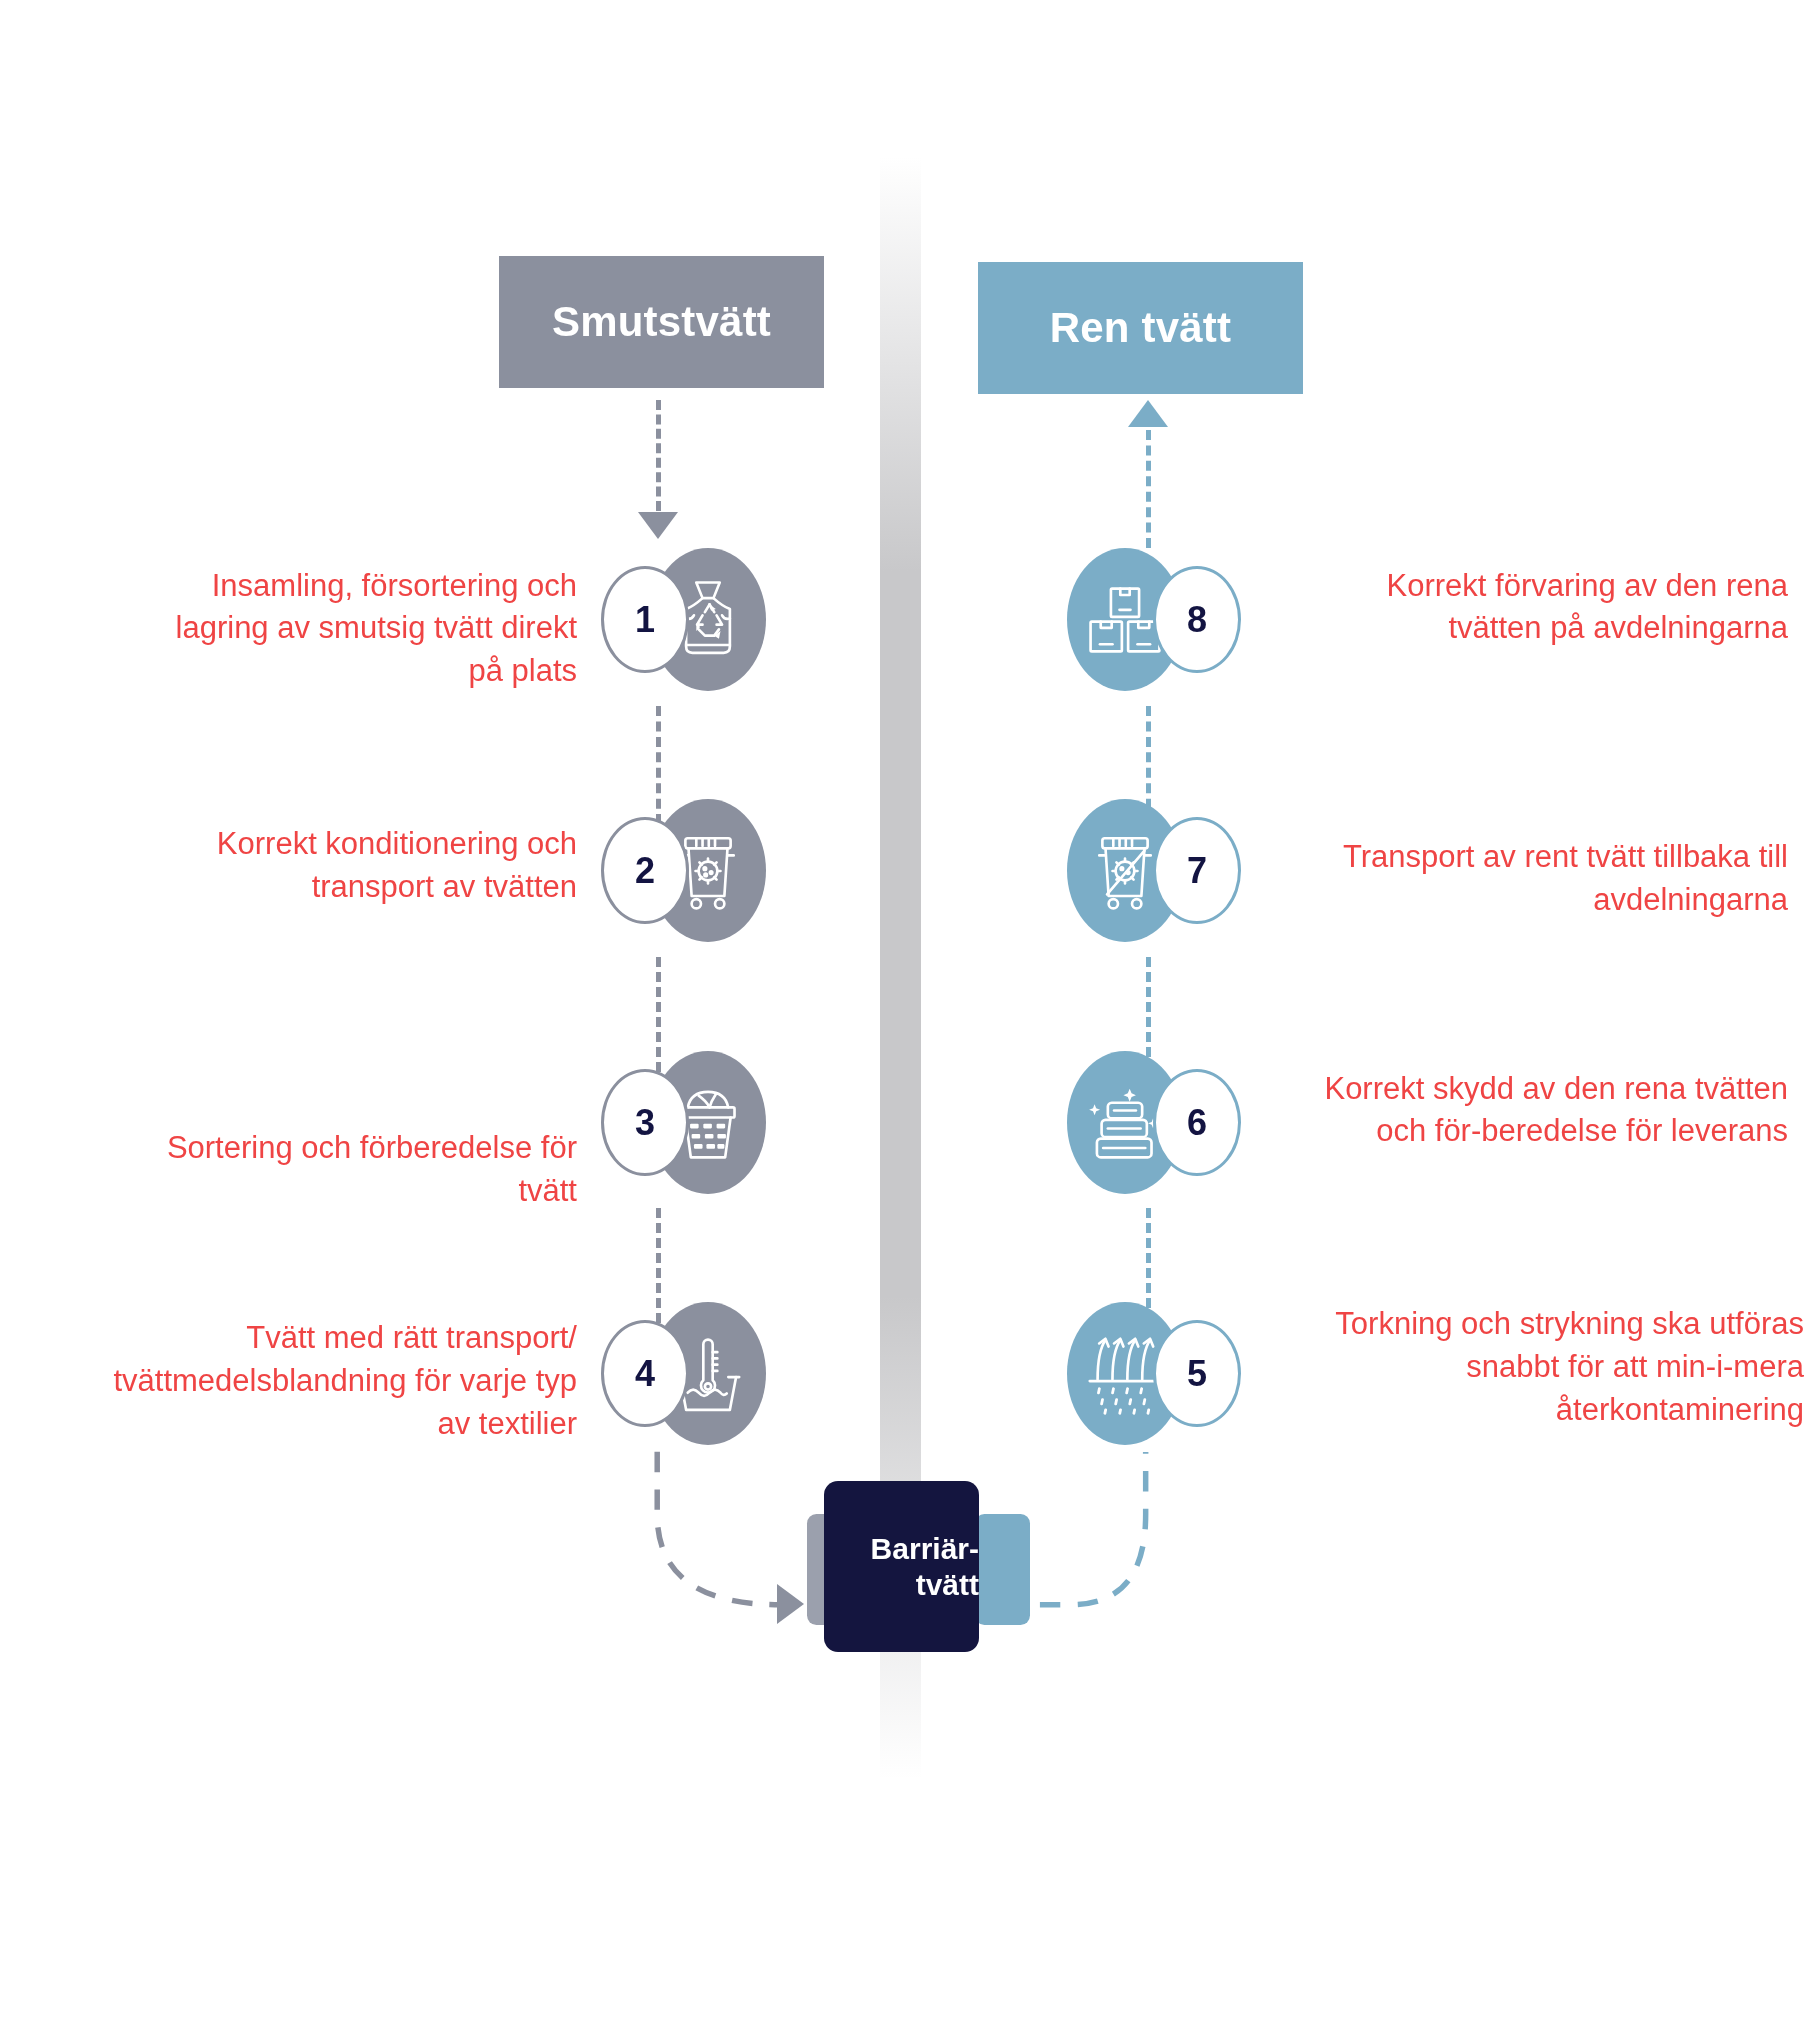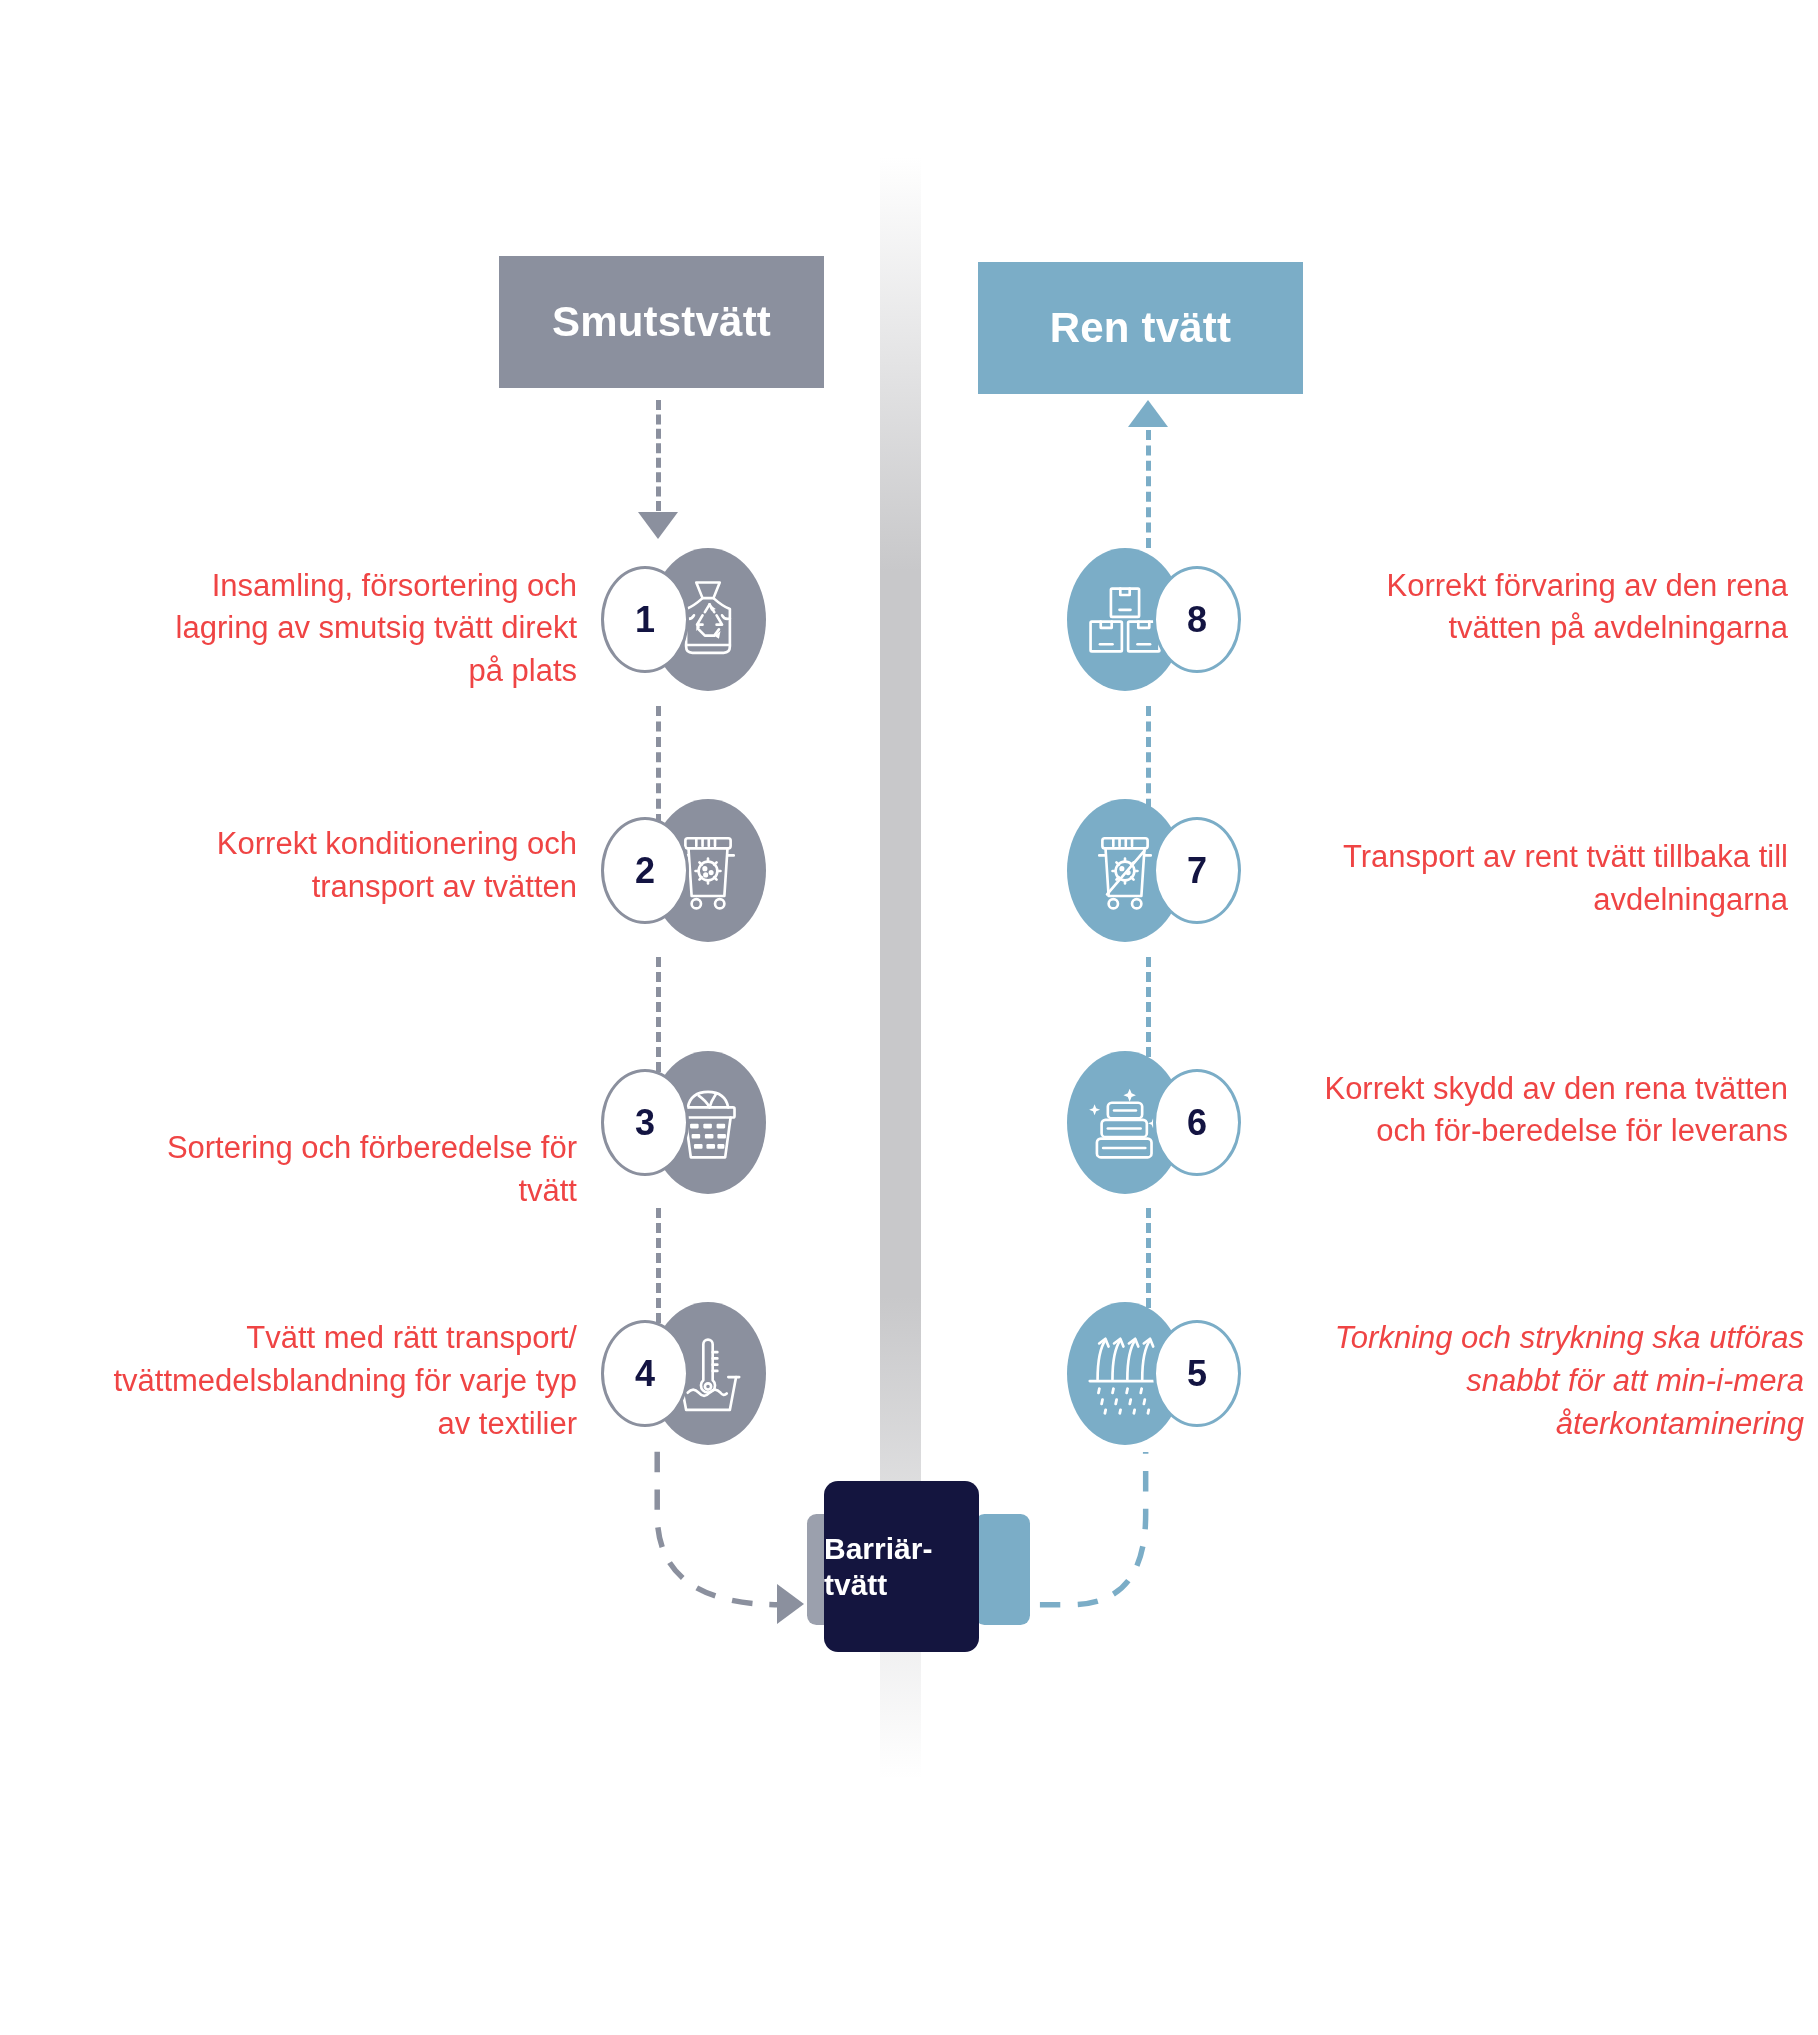--- a/index.html
+++ b/index.html
@@ -155,21 +155,21 @@
     border-radius: 9.4px;
   }
   #barrier-box {
     position: absolute;
     left: 824px; top: 1481px;
     width: 155px; height: 171px;
     background: #14153f;
     border-radius: 14px;
     display: flex;
     flex-direction: column;
-    align-items: flex-start;
+    align-items: flex-end;
     justify-content: center;
     color: #ffffff;
     font-size: 30px;
     font-weight: bold;
     line-height: 1.18;
     text-align: center;
   }
 
   .curve { position: absolute; }
 </style>
@@ -393,21 +393,21 @@
           <rect x="58" y="84" width="3.6" height="9" rx="1.6" transform="rotate(12 60 88)"></rect>
           <rect x="76" y="84" width="3.6" height="9" rx="1.6" transform="rotate(12 78 88)"></rect>
           <rect x="26" y="97" width="3.6" height="8" rx="1.6" transform="rotate(12 28 101)"></rect>
           <rect x="45" y="97" width="3.6" height="8" rx="1.6" transform="rotate(12 47 101)"></rect>
           <rect x="63" y="97" width="3.6" height="8" rx="1.6" transform="rotate(12 65 101)"></rect>
           <rect x="81" y="97" width="3.6" height="8" rx="1.6" transform="rotate(12 83 101)"></rect>
         </g>
       </svg>
     </div>
     <div class="numbubble num-clean" style="left:86px;">5</div>
-    <div class="caption cap-right" style="top:22px; width:502px;font-style:italic;">Torkning och strykning ska utföras snabbt för att min-i-mera återkontaminering</div>
+    <div class="caption cap-right" style="top:8px; width:502px;">Torkning och strykning ska utföras snabbt för att min-i-mera återkontaminering</div>
   </div>
 </div>
 
 <div id="barrier-tab-left"></div>
 <div id="barrier-tab-right"></div>
 <div id="barrier-box">
   <span>Barriär-</span>
   <span>tvätt</span>
 </div>
 

